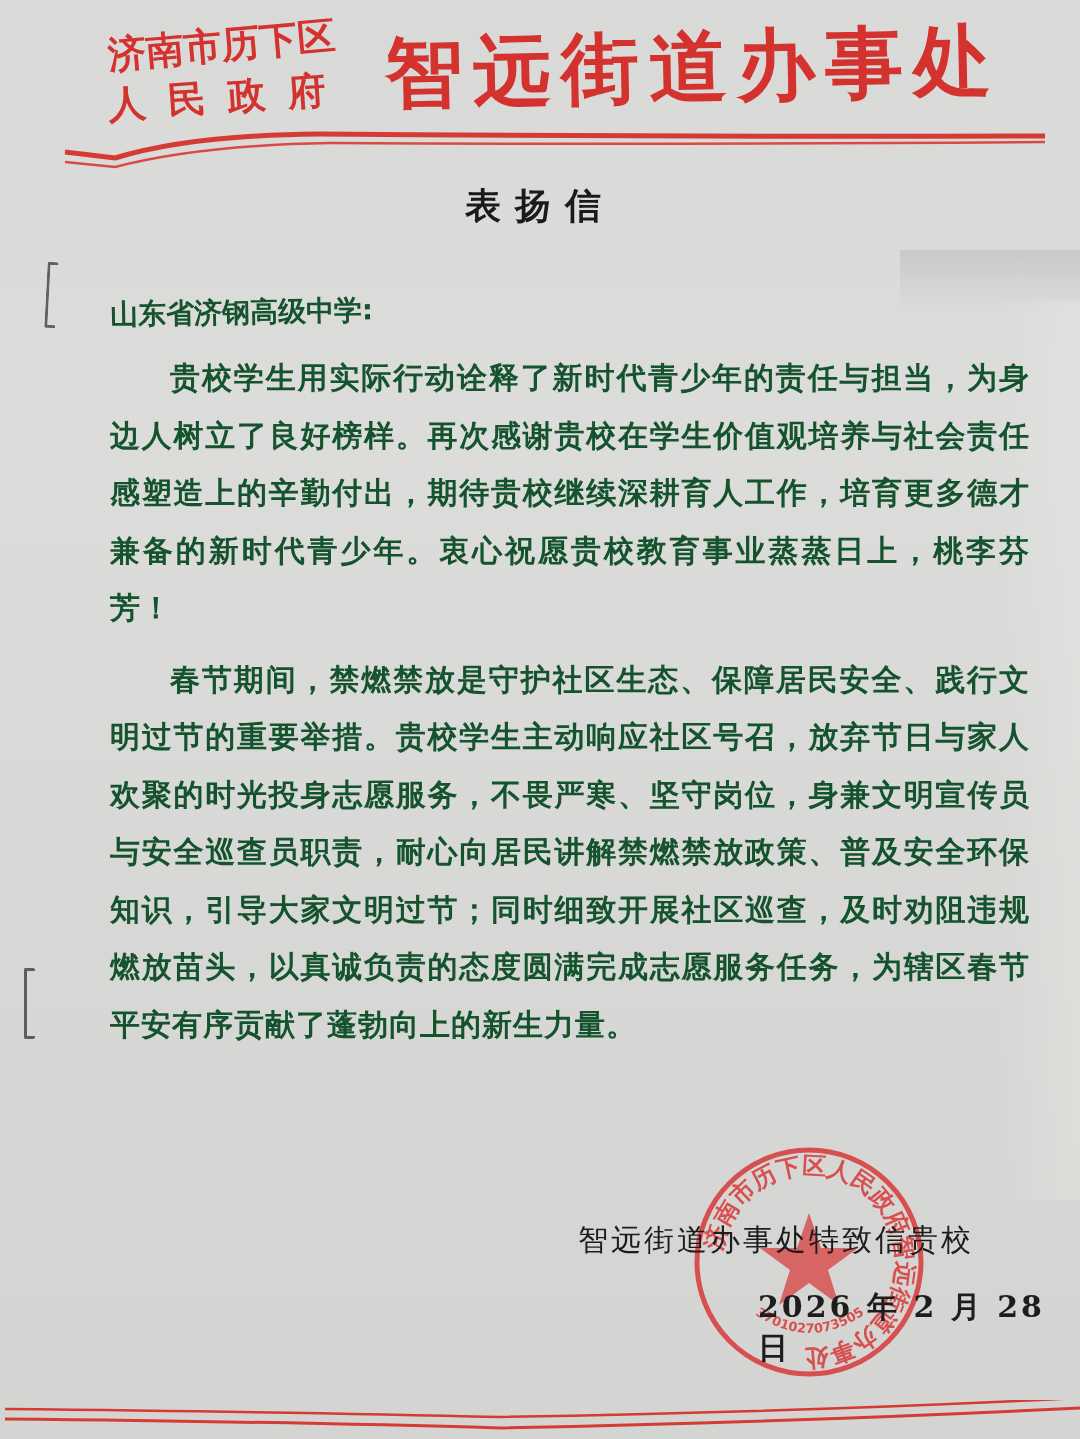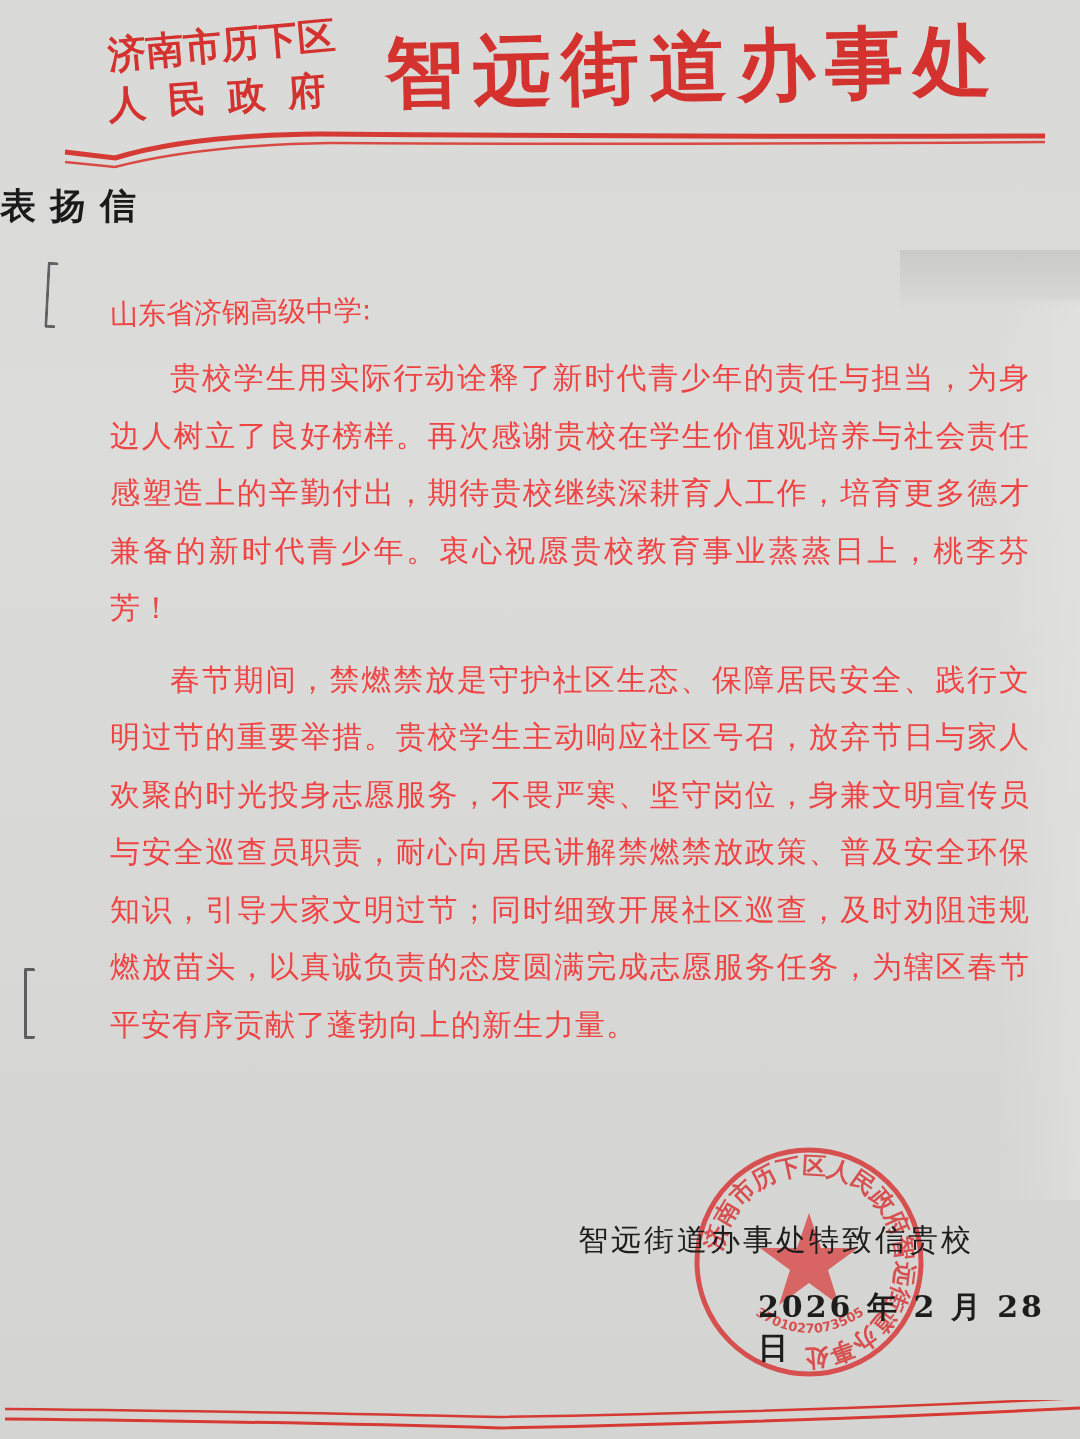--- a/index.html
+++ b/index.html
@@ -84,20 +84,21 @@
       top: 125px;
       width: 990px;
       height: 50px;
     }
     
     .doc-title {
       position: absolute;
       left: 0;
       width: 1080px;
       top: 182px;
+      text-align: center;
       font-family: "DejaVu Sans", sans-serif;
       font-weight: bold;
       font-size: 36px;
       letter-spacing: 14px;
       color: #1a1a1a;
     }
     
     .staple {
       position: absolute;
       width: 8px;
@@ -125,21 +126,22 @@
       border-bottom: 3px solid #5a5e5e;
     }
     
     .body-text {
       position: absolute;
       left: 110px;
       top: 295px;
       width: 920px;
       font-family: "DejaVu Sans", sans-serif;
       font-size: 30px;
-      color: #ef4444;
+      color: #14532d;
+      font-weight: bold;
     }
     .salutation {
       margin: 0;
       line-height: 40px;
       font-size: 28px;
       transform: rotate(-1deg);
       transform-origin: left center;
     }
     .para {
       margin: 0;

